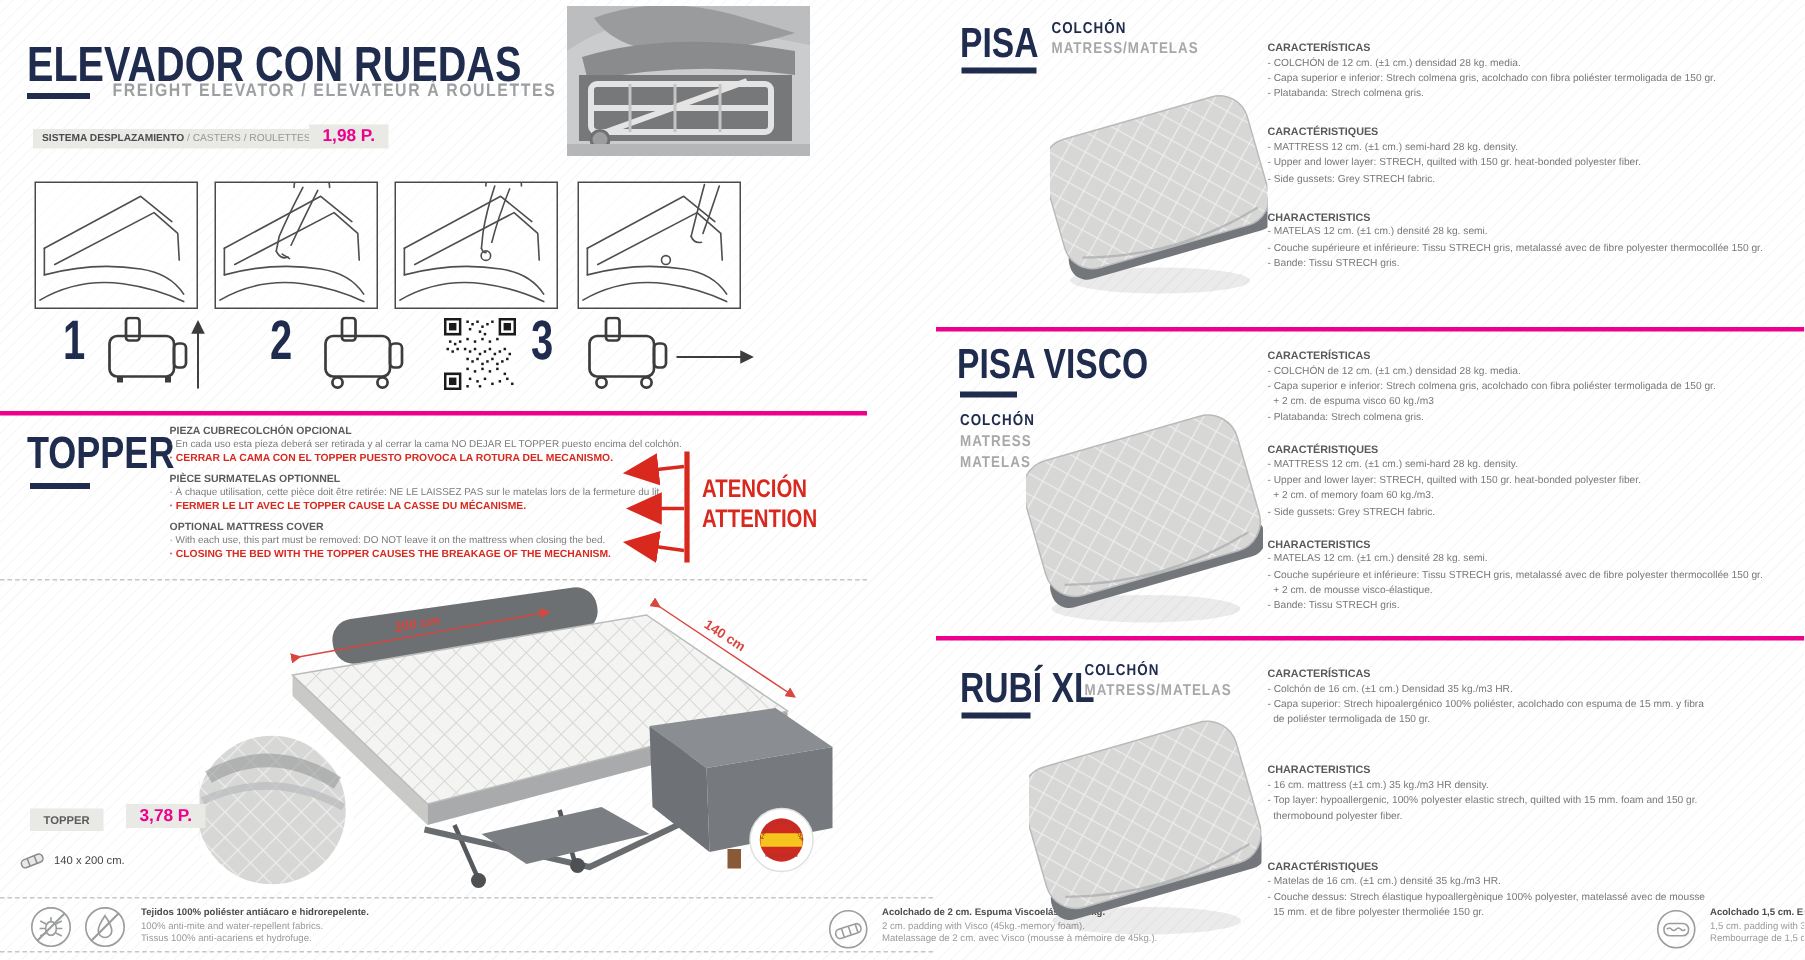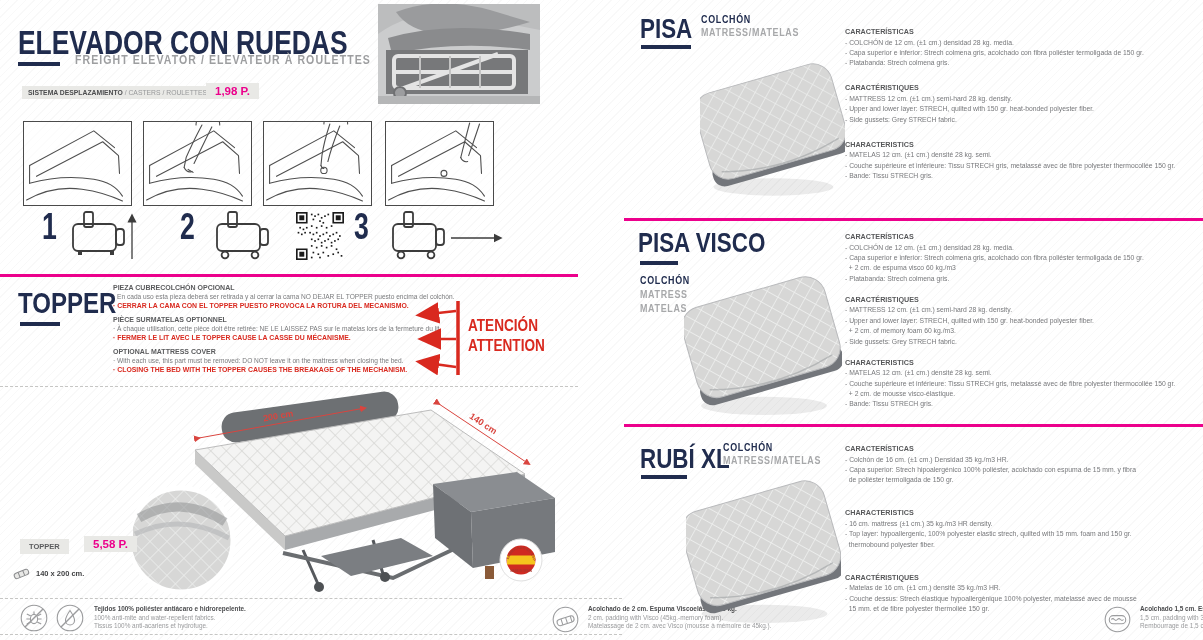--- a/index.html
+++ b/index.html
@@ -35,21 +35,21 @@
   .sub2{font-size:10.5px;font-weight:700;color:#a7a8aa;letter-spacing:.8px;transform:scaleX(.85);
         transform-origin:left top;white-space:nowrap;}
   .spec{width:360px;}
   .sh{font-size:7.2px;font-weight:700;color:#57585a;white-space:nowrap;line-height:8.2px;}
   .sl{font-size:6.8px;color:#77787b;white-space:pre;margin-top:2.4px;line-height:8px;}
   .sg-p{margin-bottom:17px;}
   .sg-v{margin-bottom:13px;}
   .sg-r{margin-bottom:25px;}
   .f1{font-size:6.4px;font-weight:700;color:#4b4c4e;white-space:nowrap;line-height:8.6px;}
   .f2{font-size:6.4px;color:#9a9b9d;white-space:nowrap;line-height:8.6px;}
-  .size-note{font-size:7.5px;font-weight:700;color:#434446;white-space:nowrap;}
+  .size-note{font-size:7.5px;font-weight:400;color:#434446;white-space:nowrap;}
 </style>
 </head>
 <body>
 
 <div id="page">
 
   <svg width="0" height="0" style="position:absolute">
     <defs>
       <pattern id="quilt" width="12" height="12" patternUnits="userSpaceOnUse" patternTransform="rotate(45)">
         <rect width="12" height="12" fill="#d7d7d6"></rect>
@@ -315,21 +315,21 @@
       <rect x="-14" y="-4.5" width="28" height="9" fill="#f5c51d"></rect>
       <path id="stampTop" d="M -12 1 A 12 12 0 0 1 12 1" fill="none"></path>
       <text font-size="3.6" fill="#a8352c" font-weight="bold">
         <textPath href="#stampTop" startOffset="4%">FABRICADO EN ESPAÑA</textPath>
       </text>
       <text x="0" y="11.5" font-size="2.9" fill="#a8352c" text-anchor="middle" font-weight="bold">MADE IN SPAIN</text>
     </g>
   </svg>
 
   <div class="abs chip-label" style="left:20px;top:539px">TOPPER</div>
-  <div class="abs price" style="left:84px;top:536px">5,58 P.</div>
+  <div class="abs price" style="left:84px;top:536px">3,78 P.</div>
 
   <svg class="abs" style="left:12px;top:566px" width="20" height="15" viewBox="0 0 20 15">
     <g transform="rotate(-22 10 8)" fill="none" stroke="#8b8c8e" stroke-width="1">
       <rect x="2" y="5" width="15" height="5.5" rx="2.5" fill="#e8e8e6"></rect>
       <path d="M7 5 V10.5 M12 5 V10.5"></path>
     </g>
   </svg>
   <div class="abs size-note" style="left:36px;top:569px">140 x 200 cm.</div>
 
   <div class="abs dash" style="left:0;top:598px;width:622px"></div>

